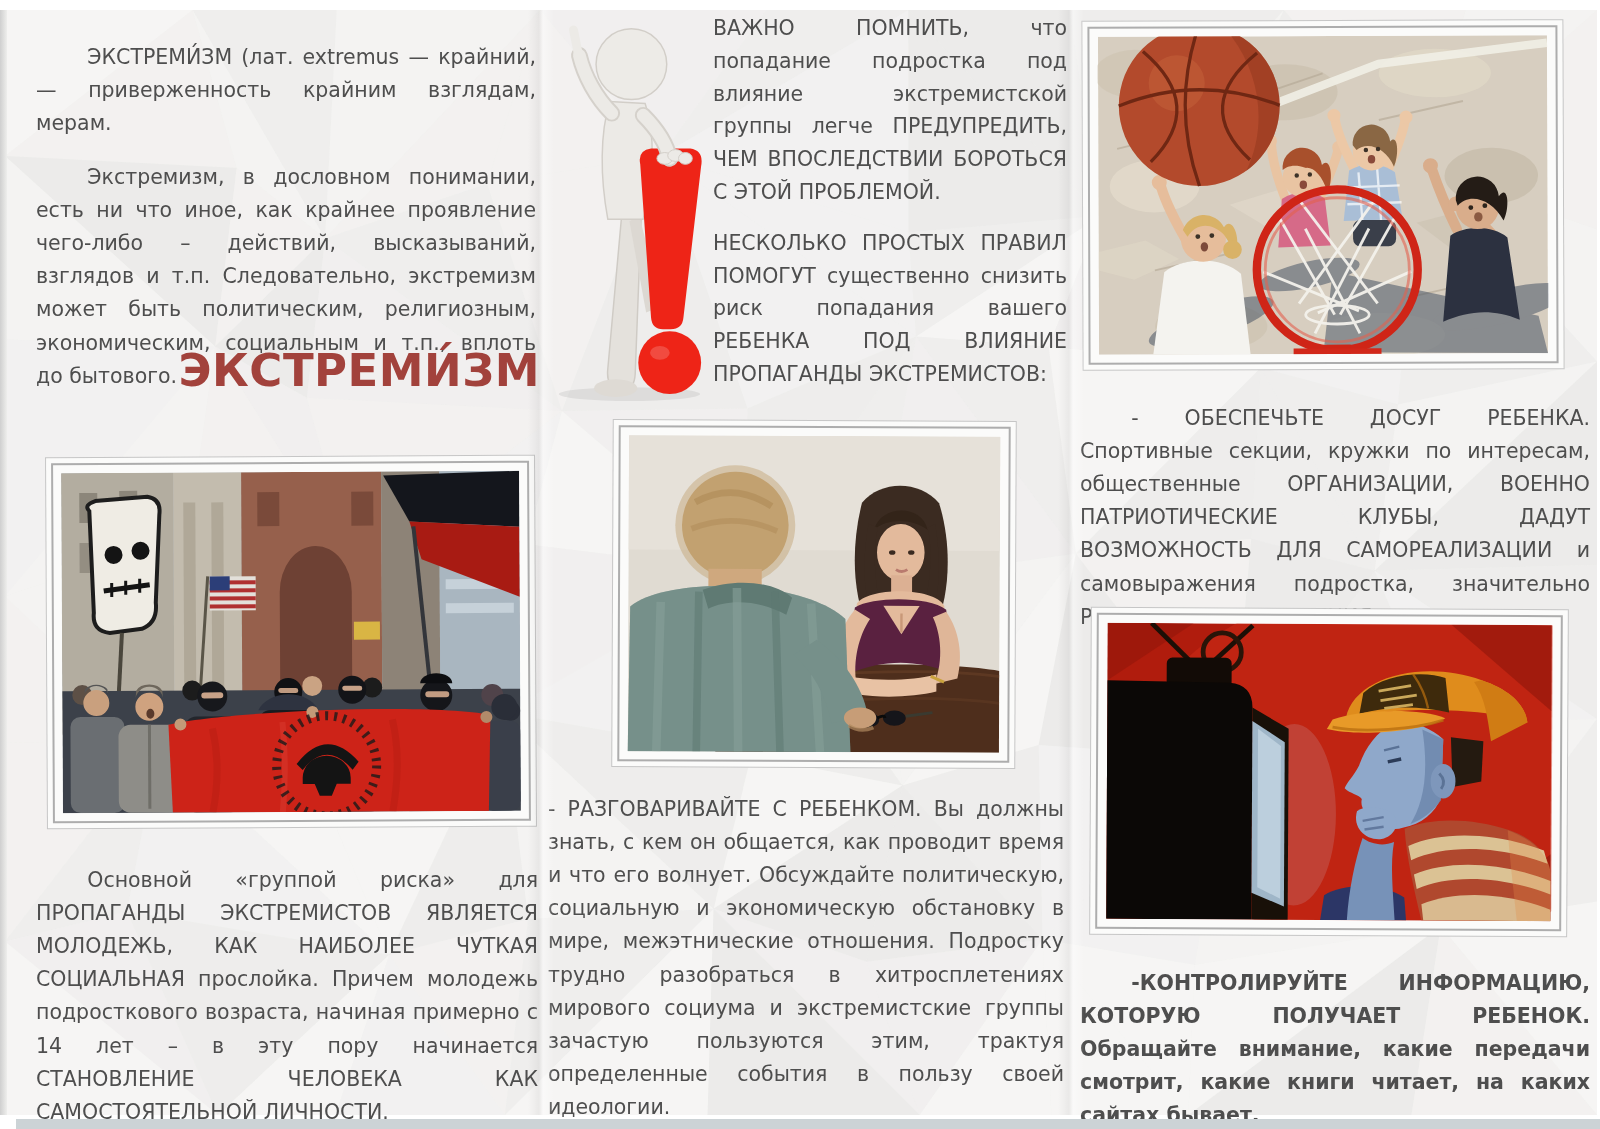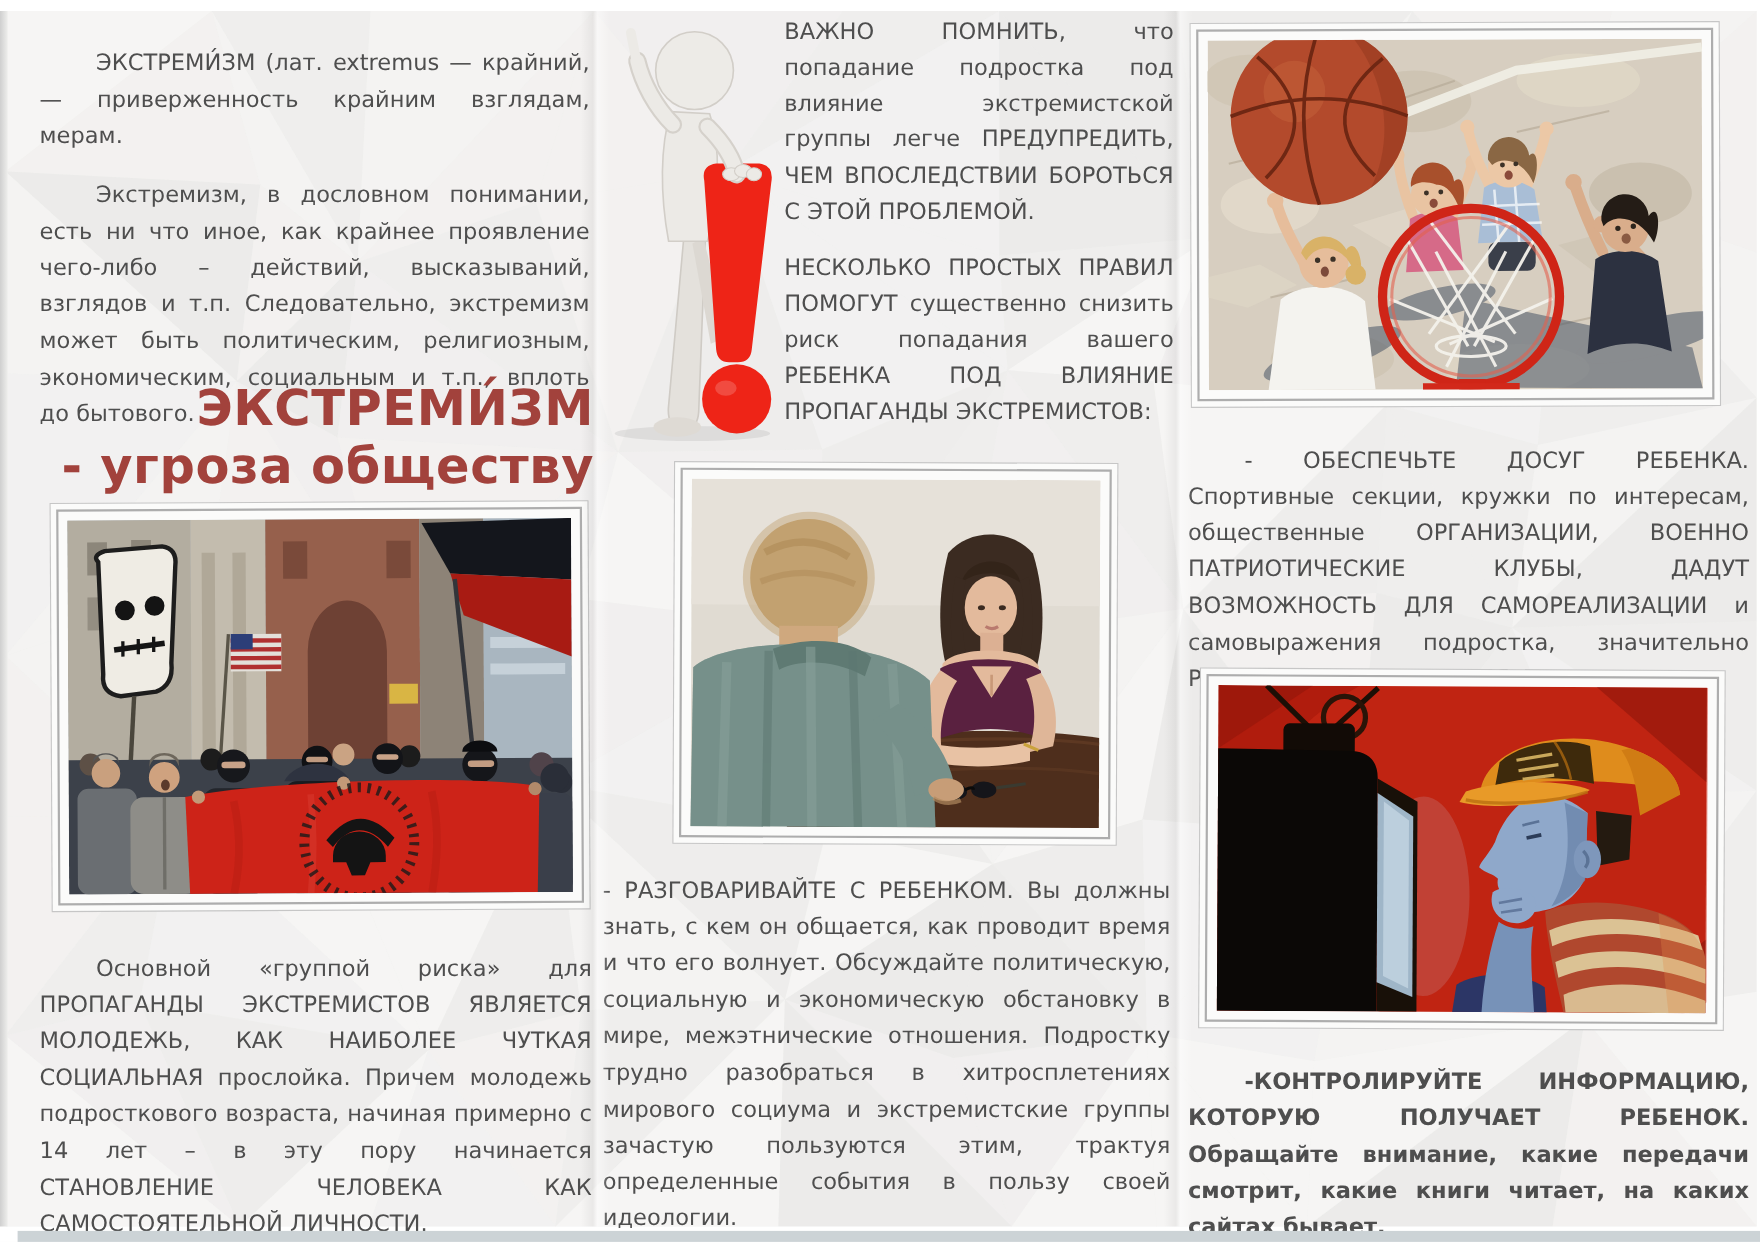--- a/index.html
+++ b/index.html
@@ -167,21 +167,20 @@
     </svg>
 </div>
 
 <section>
   <p class="para indent" style="left:36px;top:20px;width:500px;">ЭКСТРЕМИ́ЗМ (лат. extremus — крайний, — приверженность крайним взглядам, мерам.</p>
 
   <p class="para indent" style="left:36px;top:140px;width:500px;">Экстремизм, в дословном понимании, есть ни что иное, как крайнее проявление чего-либо – действий, высказываний, взглядов и т.п. Следовательно, экстремизм может быть политическим, религиозным, экономическим, социальным и т.п., вплоть до бытового.</p>
 
   <h1 class="main-title">
     <span>ЭКСТРЕМИ́ЗМ</span>
-    <span>- угроза обществу</span>
   </h1>
 
   <div class="frame r-0" style="left:52px;top:462px;">
     <svg width="458" height="340" viewBox="0 0 458 340">
       <rect x="0" y="0" width="458" height="340" fill="#aeb3b6"></rect>
 
       <rect x="0" y="0" width="112" height="262" fill="#b3ada0"></rect>
       <rect x="18" y="20" width="18" height="30" fill="#8c867a"></rect>
         <rect x="58" y="18" width="18" height="30" fill="#8c867a"></rect>
       <rect x="18" y="70" width="18" height="30" fill="#948e82"></rect>

